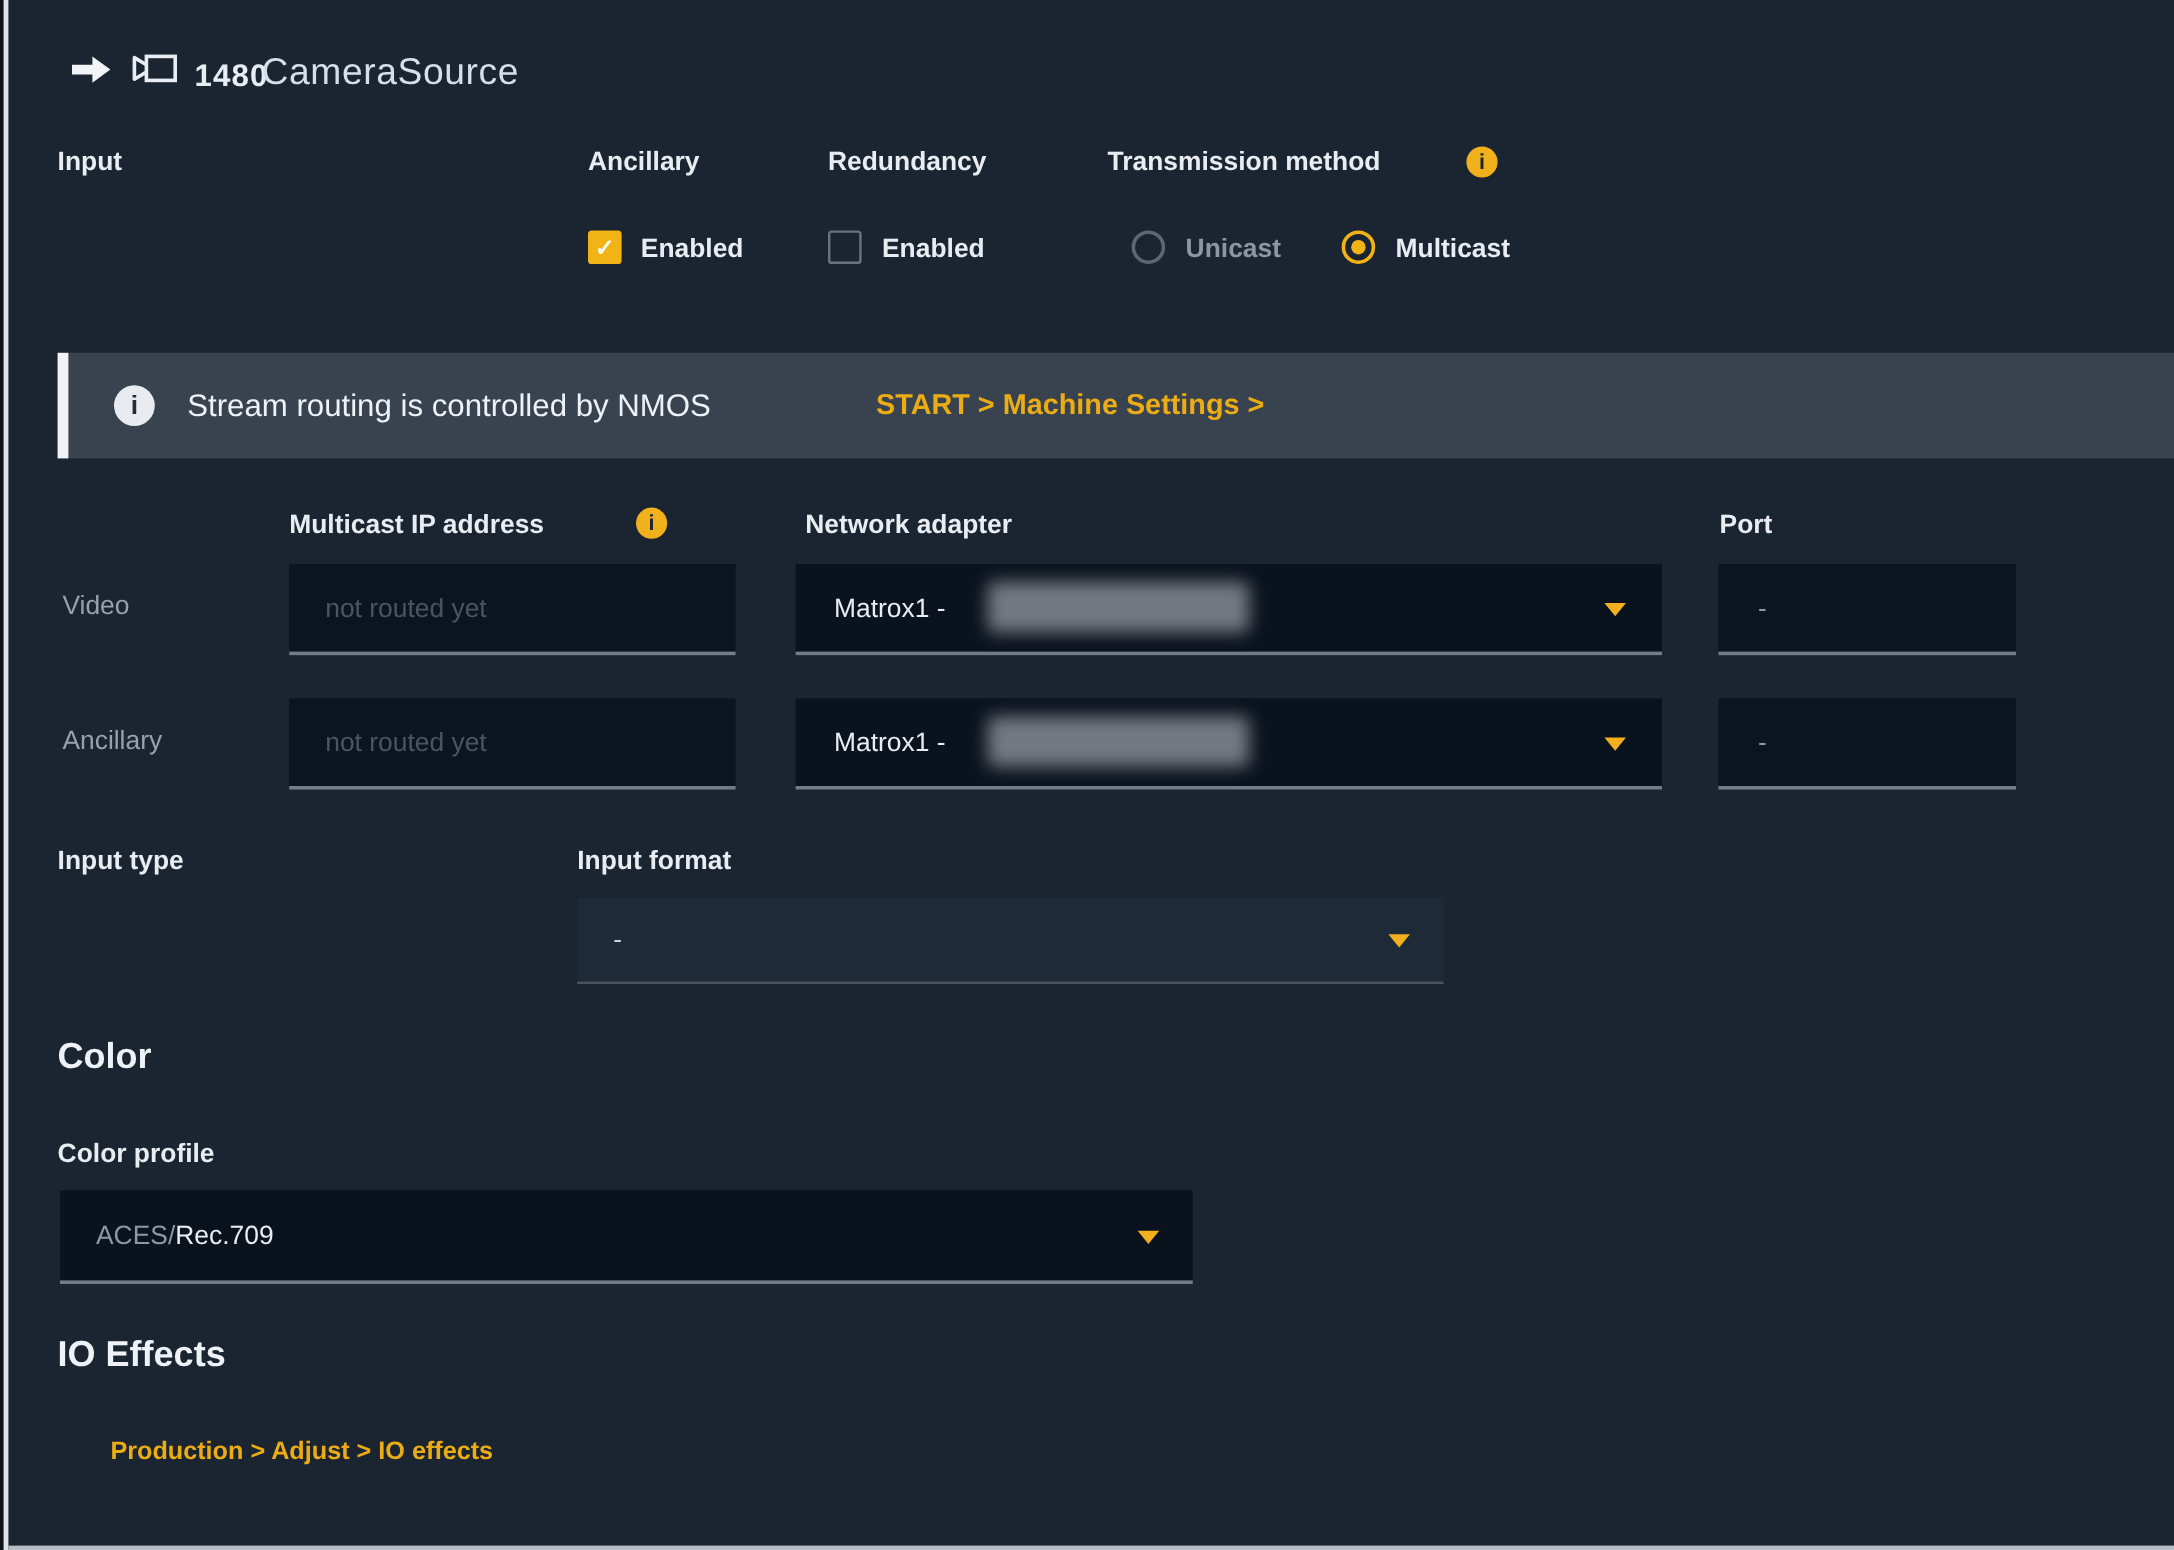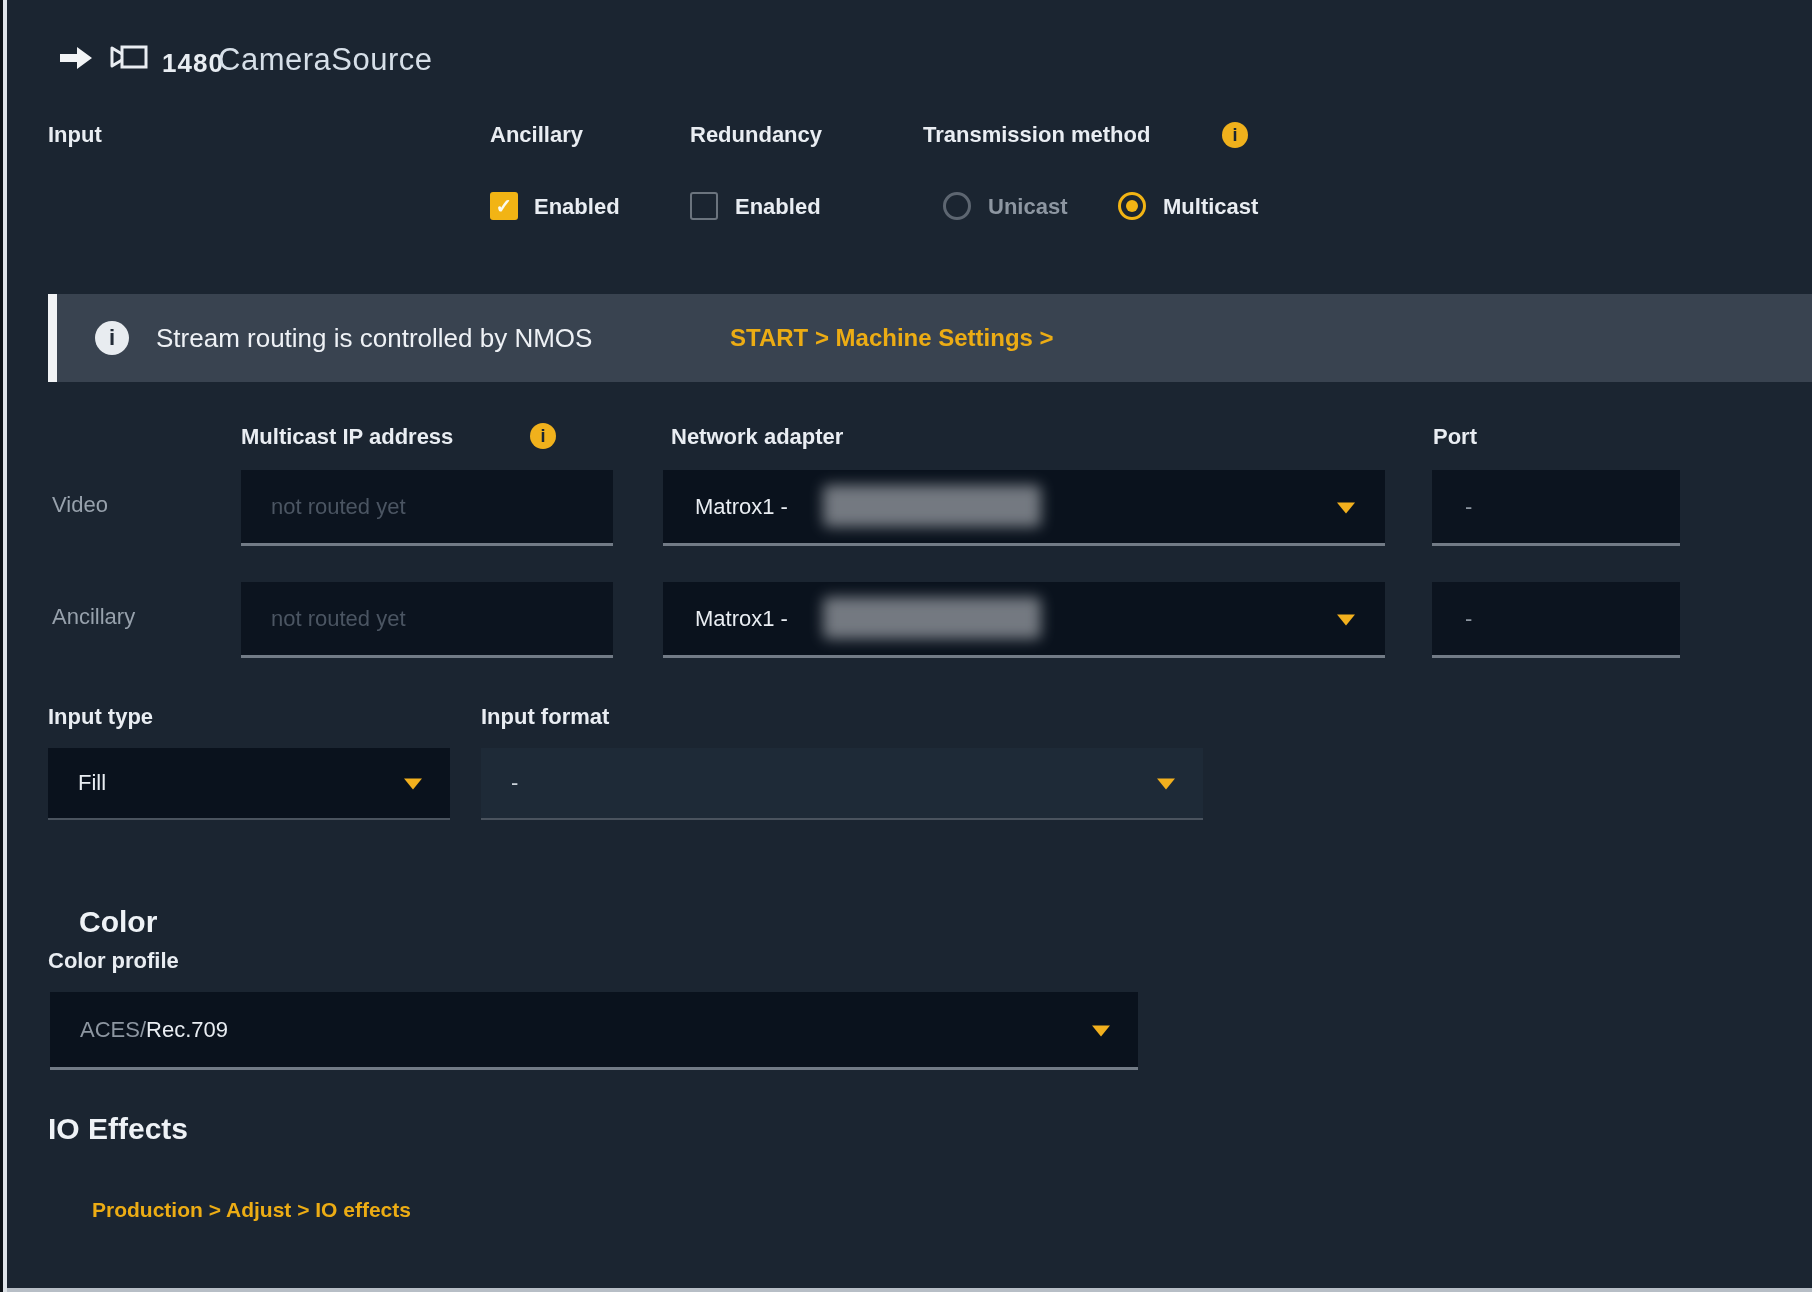--- a/index.html
+++ b/index.html
@@ -137,32 +137,28 @@
     <span class="blur-blob"></span>
     <span class="caret" style="right:30px;"></span>
   </div>
   <div class="abs field field-input field-strong" style="left:1432px;top:582px;width:248px;height:73px;">
     <span class="text gray-val" style="left:33px;">-</span>
   </div>
 
   <div class="abs flabel" style="left:48px;top:704px;">Input type</div>
   <div class="abs flabel" style="left:481px;top:704px;">Input format</div>
 
-  <div class="abs field" style="left:48px;top:748px;width:402px;height:70px;">
-    <span class="text">Fill</span>
-    <span class="caret"></span>
-  </div>
   <div class="abs field field-muted" style="left:481px;top:748px;width:722px;height:70px;">
     <span class="text muted-val">-</span>
     <span class="caret"></span>
   </div>
 
-  <div class="abs heading" style="left:48px;top:905px;margin-left:31px;">Color</div>
+  <div class="abs heading" style="left:48px;top:864px;">Color</div>
   <div class="abs flabel" style="left:48px;top:948px;">Color profile</div>
-  <div class="abs field field-strong" style="left:50px;top:992px;width:1088px;height:75px;">
+  <div class="abs field field-strong" style="left:50px;top:992px;width:944px;height:75px;">
     <span class="text">
       <span class="gray-val">ACES/</span><span>Rec.709</span>
     </span>
     <span class="caret"></span>
   </div>
 
   <div class="abs heading" style="left:48px;top:1112px;">IO Effects</div>
   <div class="abs link-yellow" style="left:92px;top:1198px;">Production &gt; Adjust &gt; IO effects</div>
 
 </div>

